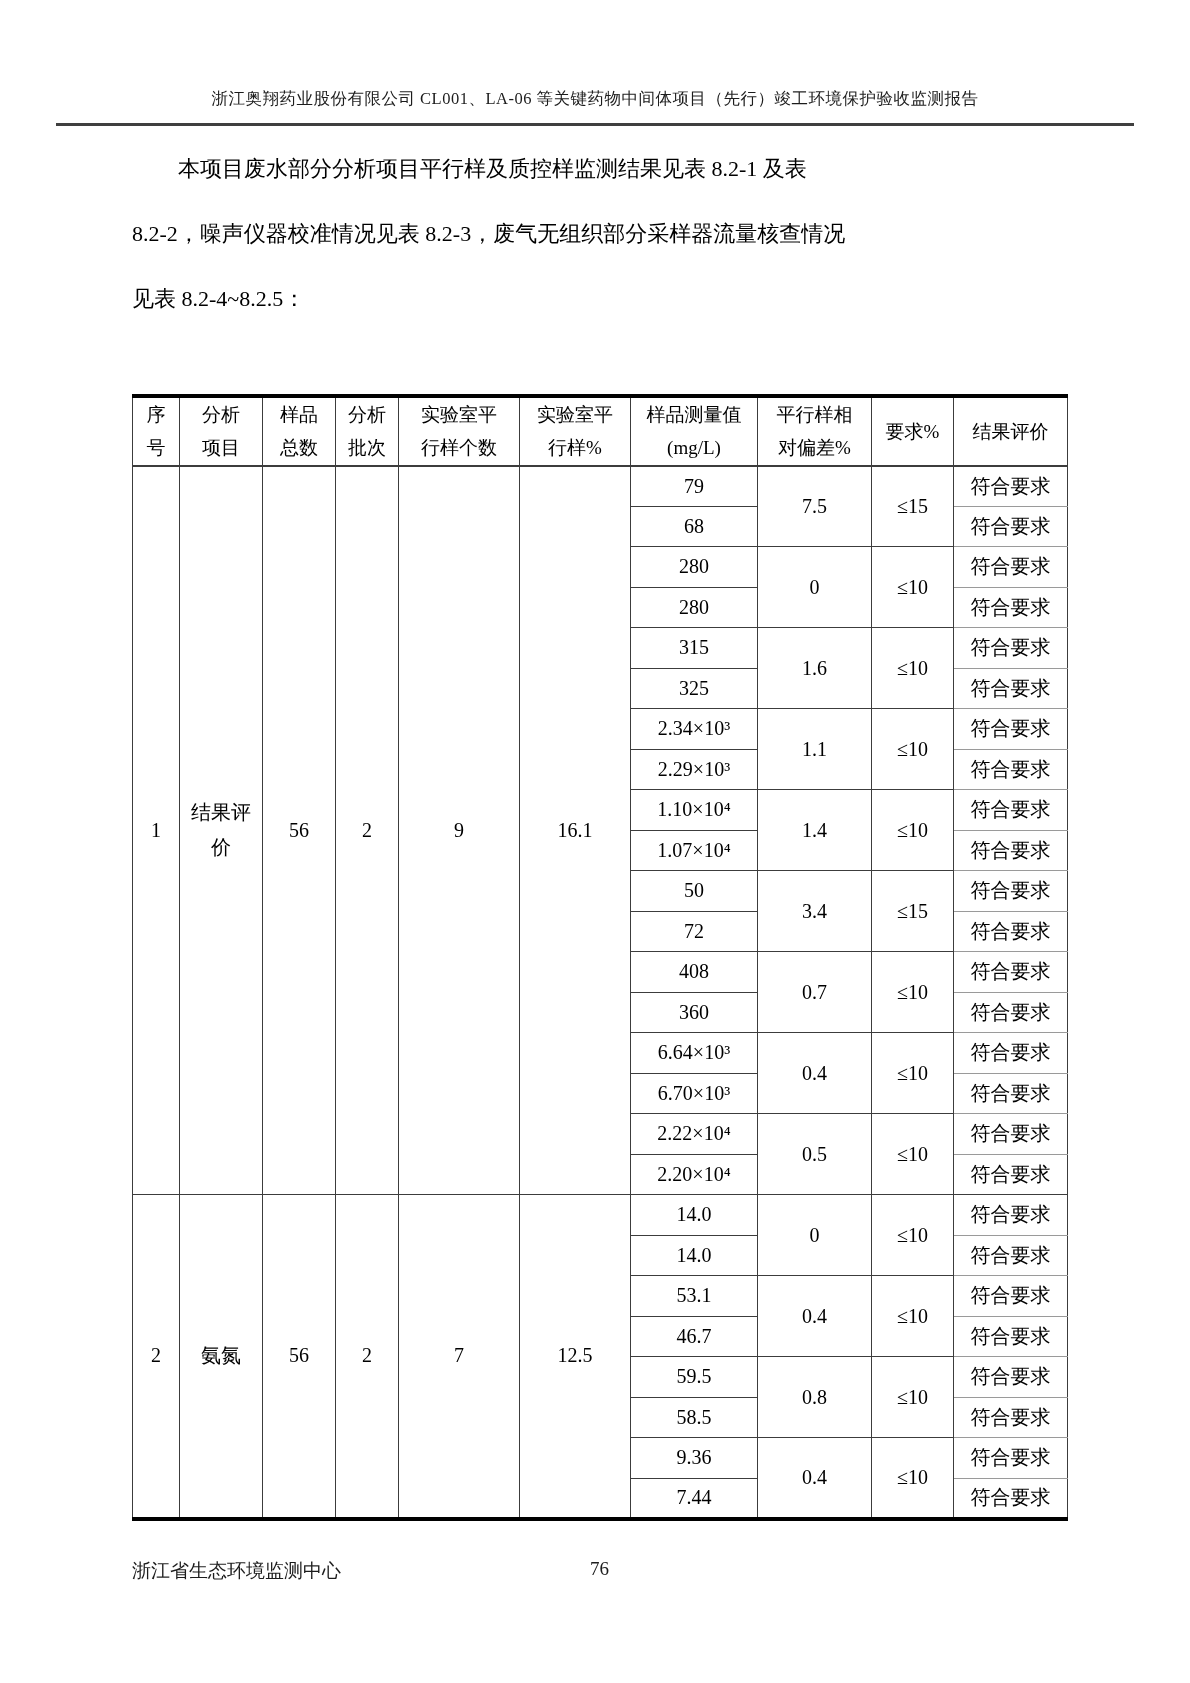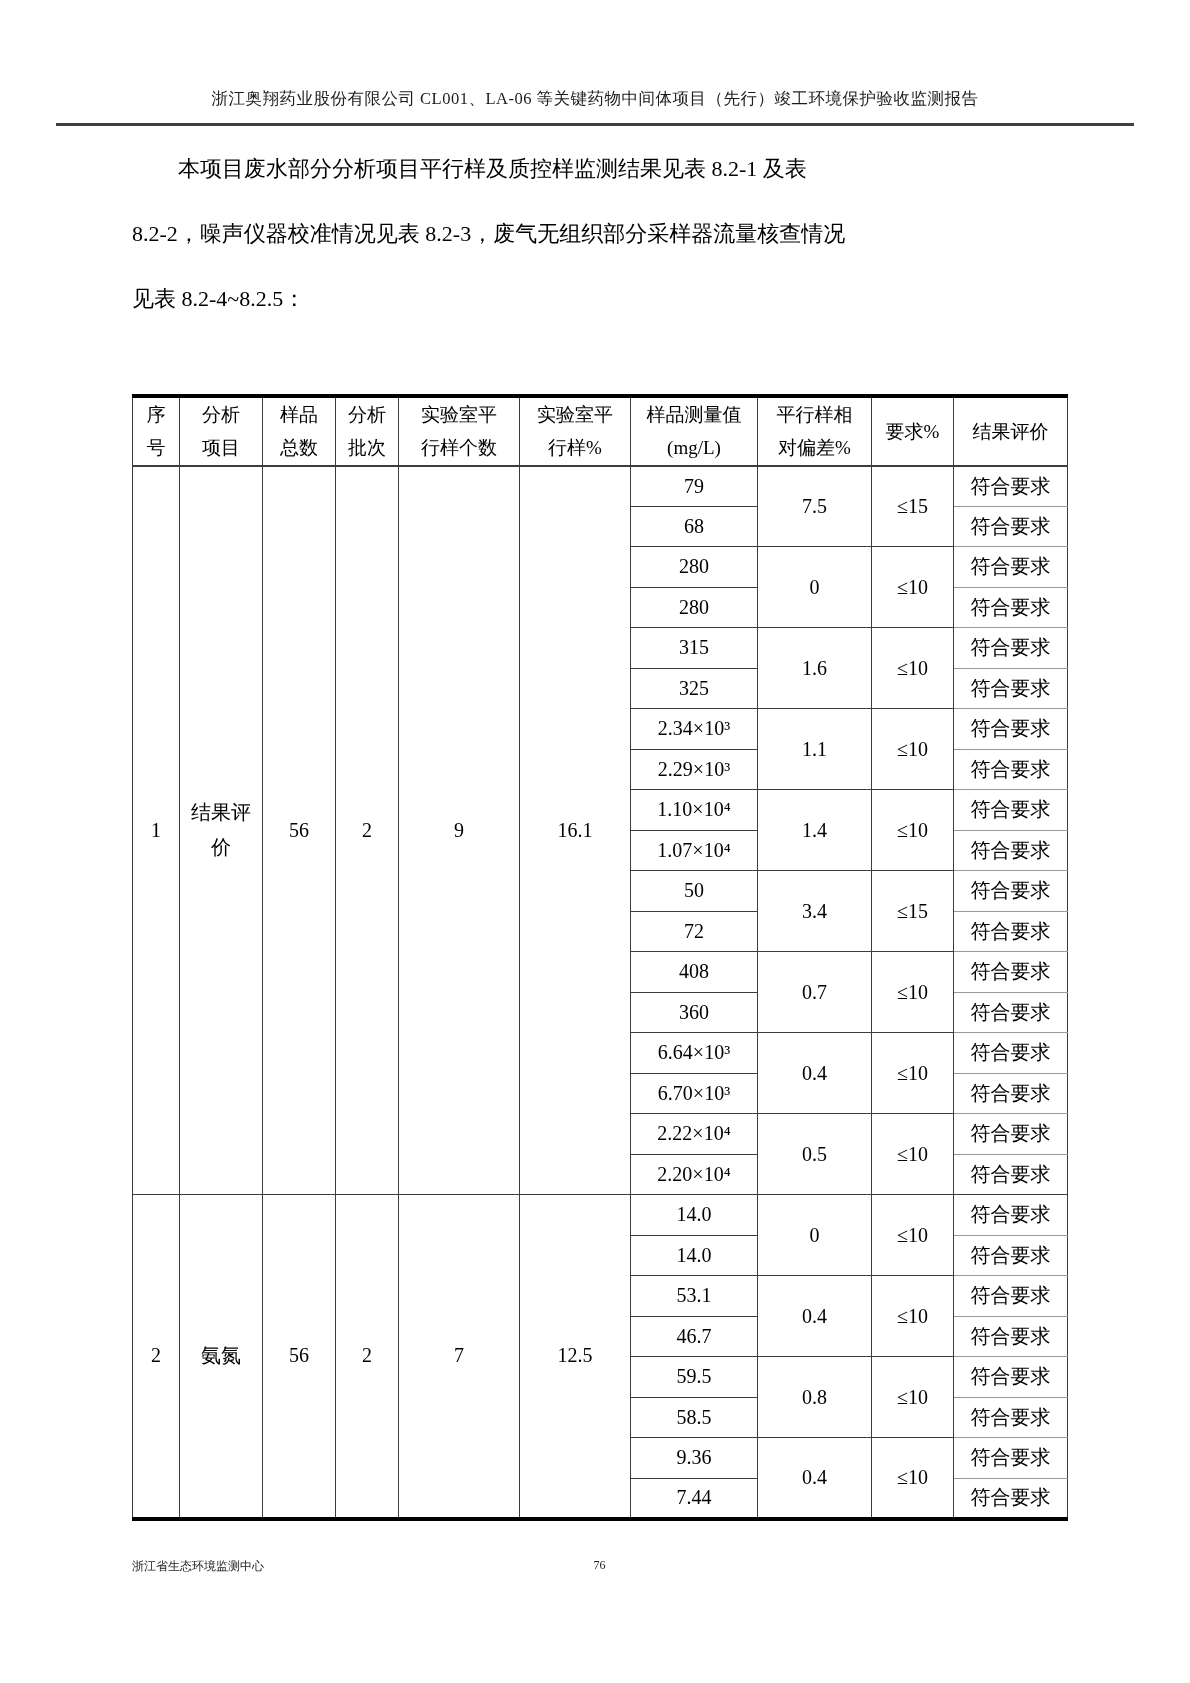--- a/index.html
+++ b/index.html
@@ -35,21 +35,21 @@
     white-space:pre-line; line-height:1.75; vertical-align:middle;
   }
   .qc-table td {
     border:1px solid #3c3c3c;
     height:40.5px; font-size:20px; vertical-align:middle;
     line-height:1.75; padding:0 2px;
   }
   .qc-table td.gray-b { border-bottom-color:#9a9a9a; }
   .doc-footer {
     position:absolute; top:1550px; left:132px; width:935px;
-    font-size:12px; color:#1c1c1c; height:24px;
+    font-size:19px; color:#1c1c1c; height:24px;
   }
   .footer-org { position:absolute; left:0; top:0; }
   .footer-page { position:absolute; left:50%; top:0; transform:translateX(-50%); }
 </style>
 </head>
 <body>
 
 <div class="page">
 
   <div class="doc-header">

